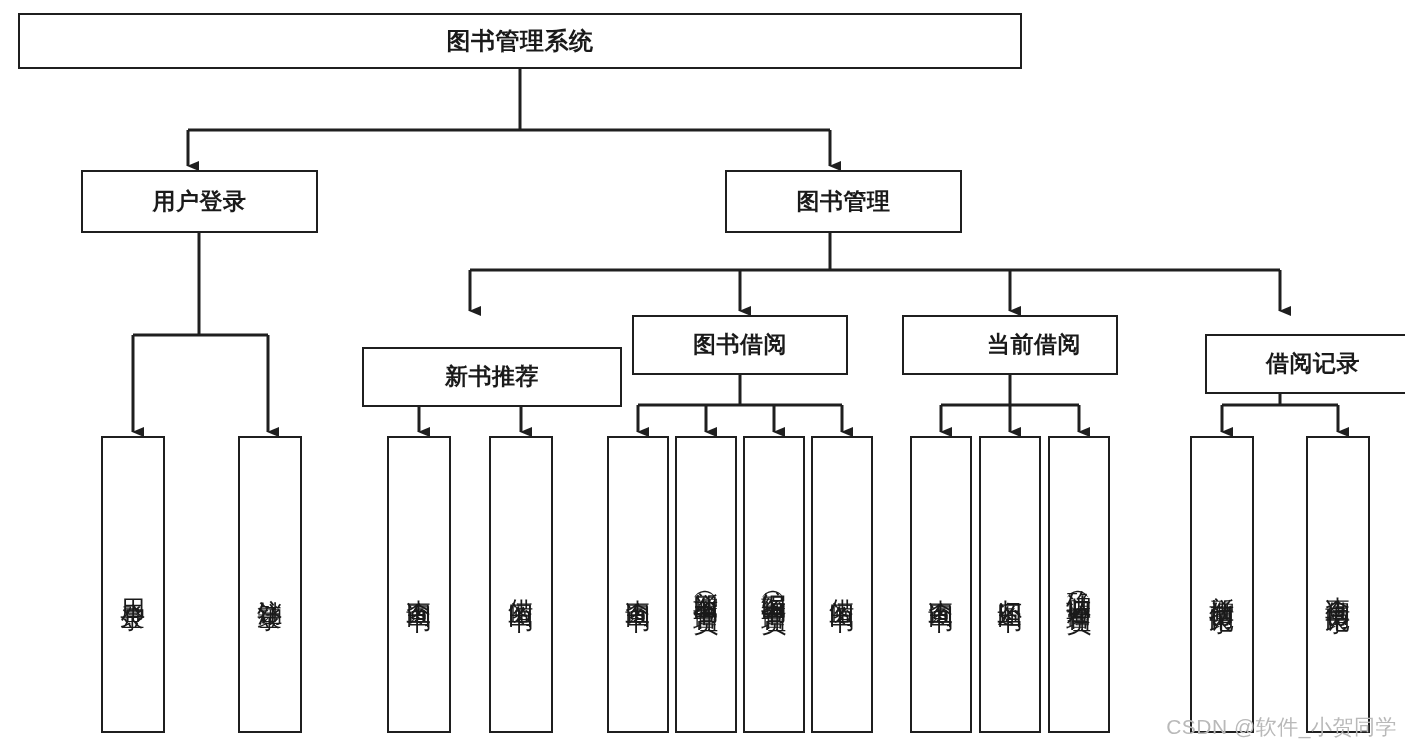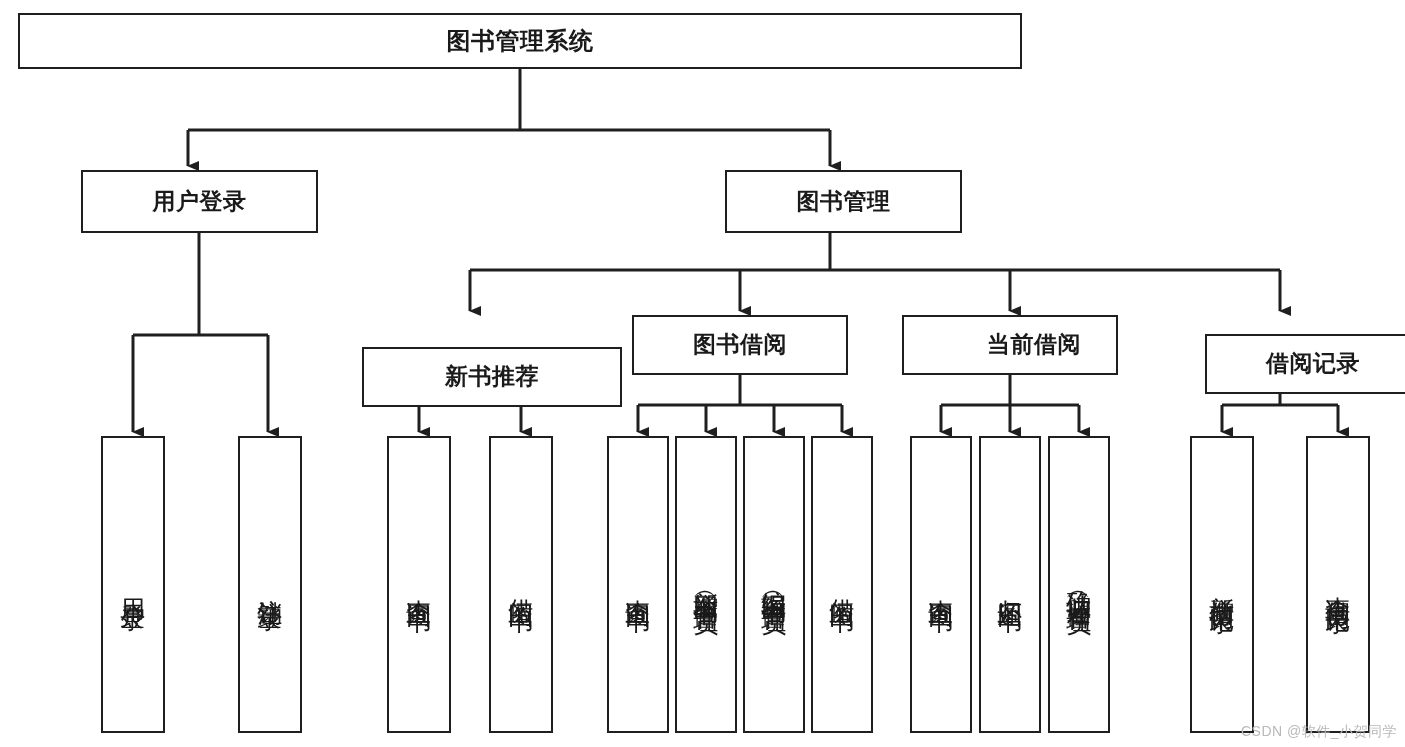--- a/index.html
+++ b/index.html
@@ -62,21 +62,21 @@
     text-orientation: upright;
     font-size: 25px;
     line-height: 1.05;
     letter-spacing: 3px;
     white-space: nowrap;
   }
   .watermark {
     position: absolute;
     right: 8px;
     bottom: 6px;
-    font-size: 14px;
+    font-size: 21px;
     color: #b9b9b9;
     white-space: nowrap;
     letter-spacing: 0.5px;
   }
 </style>
 </head>
 <body>
 
 <div id="canvas">
 

